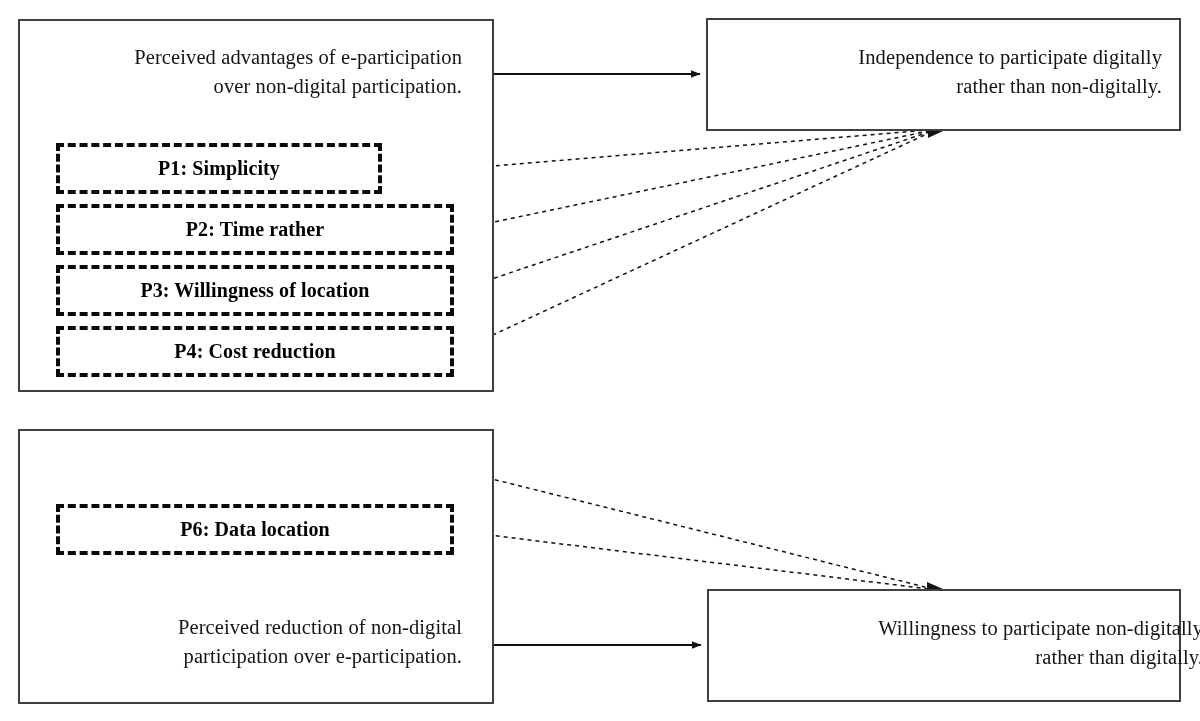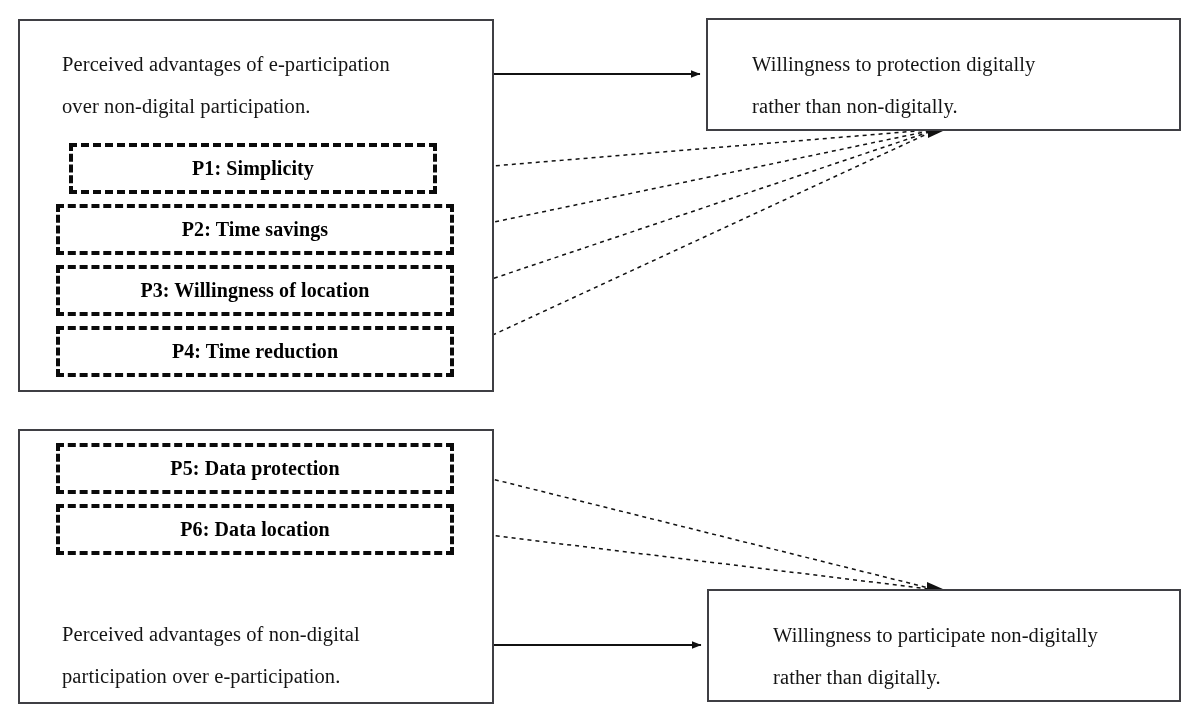--- a/index.html
+++ b/index.html
@@ -17,24 +17,25 @@
   }
   .solid-box {
     position: absolute;
     box-sizing: border-box;
     border: 2px solid #3f3f44;
     background: #ffffff;
   }
   .para {
     position: absolute;
     font-size: 20.5px;
-    line-height: 42px;
+    line-height: 29px;
     color: #141414;
     letter-spacing: 0.1px;
     white-space: pre-line;
+    text-align: right;
   }
   .dashed-box {
     position: absolute;
     box-sizing: border-box;
     border: 4px dashed #0b0b0b;
     background: transparent;
     display: flex;
     align-items: center;
     justify-content: center;
   }
@@ -84,47 +85,44 @@
     <line x1="456" y1="531" x2="929" y2="589" stroke="#111111" stroke-width="1.5" stroke-dasharray="4 4"></line>
 
     <path d="M927,582 L944,589.5 L927,597 z" fill="#111111"></path>
   </svg>
 
   <div class="solid-box" style="left:18px; top:19px; width:476px; height:373px;">
   </div>
   <div class="para" style="left:62px; top:43px; width:400px;">Perceived advantages of e-participation
 over non-digital participation.</div>
 
-  <div class="dashed-box" style="left:56px; top:143px; width:368px; height:51px;margin-left:13px;">
+  <div class="dashed-box" style="left:56px; top:143px; width:326px; height:51px;">
     <span class="dashed-label">P1: Simplicity</span>
   </div>
   <div class="dashed-box" style="left:56px; top:204px; width:398px; height:51px;">
-    <span class="dashed-label">P2: Time savings</span>
+    <span class="dashed-label">P2: Time rather</span>
   </div>
   <div class="dashed-box" style="left:56px; top:265px; width:398px; height:51px;">
     <span class="dashed-label">P3: Willingness of location</span>
   </div>
   <div class="dashed-box" style="left:56px; top:326px; width:398px; height:51px;">
-    <span class="dashed-label">P4: Time reduction</span>
+    <span class="dashed-label">P4: Cost reduction</span>
   </div>
 
   <div class="solid-box" style="left:706px; top:18px; width:475px; height:113px;">
   </div>
-  <div class="para" style="left:752px; top:43px; width:410px;">Willingness  to protection digitally
+  <div class="para" style="left:752px; top:43px; width:410px;">Independence  to participate digitally
 rather than non-digitally.</div>
 
   <div class="solid-box" style="left:18px; top:429px; width:476px; height:275px;">
   </div>
-  <div class="dashed-box" style="left:56px; top:443px; width:398px; height:51px;">
-    <span class="dashed-label">P5: Data protection</span>
-  </div>
   <div class="dashed-box" style="left:56px; top:504px; width:398px; height:51px;">
     <span class="dashed-label">P6: Data location</span>
   </div>
-  <div class="para" style="left:62px; top:613px; width:400px;">Perceived advantages of non-digital
+  <div class="para" style="left:62px; top:613px; width:400px;">Perceived reduction of non-digital
 participation over e-participation.</div>
 
   <div class="solid-box" style="left:707px; top:589px; width:474px; height:113px;">
   </div>
   <div class="para" style="left:752px; top:614px; width:430px;margin-left:21px;">Willingness  to participate non-digitally
 rather than digitally.</div>
 
 </div>
 
 </body></html>

